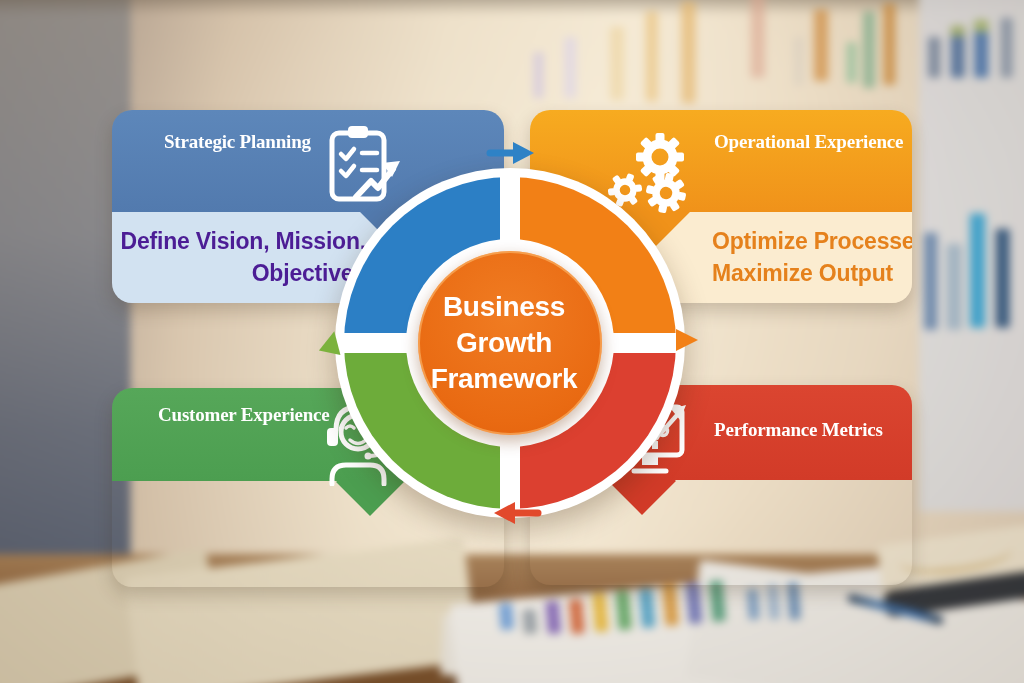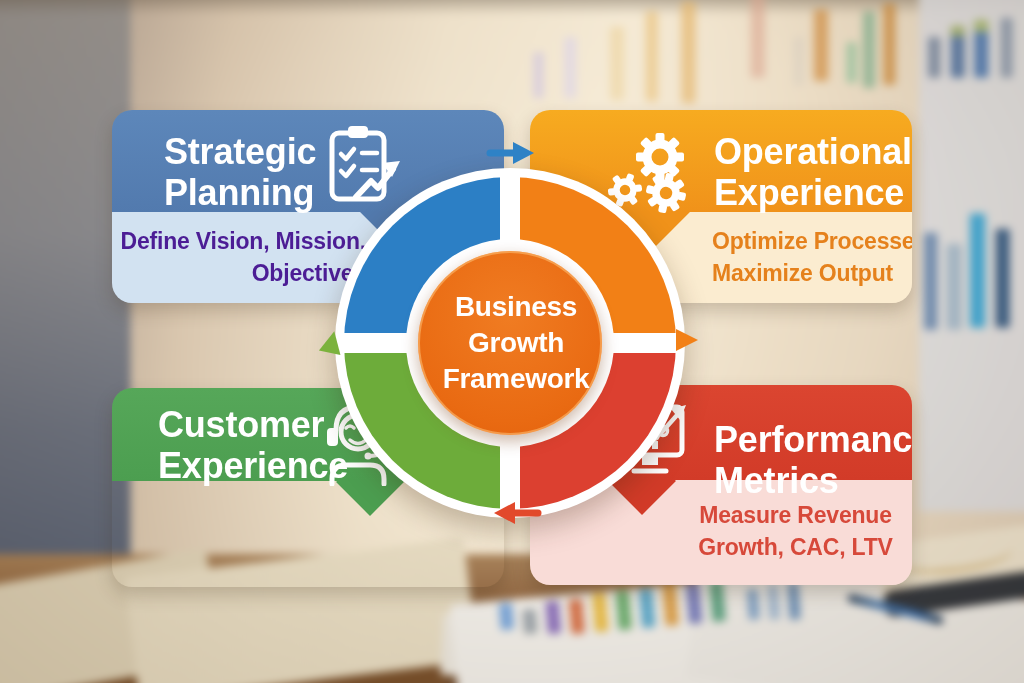--- a/index.html
+++ b/index.html
@@ -30,21 +30,21 @@
   .phone{position:absolute;left:888px;top:588px;width:152px;height:26px;background:#262b33;border-radius:10px;transform:rotate(-8deg);}
   .glasses{position:absolute;left:903px;top:548px;width:112px;height:28px;border-bottom:3px solid #c6a35e;border-radius:50%;transform:rotate(-7deg);}
   .warm-overlay{position:absolute;inset:0;
     background:radial-gradient(ellipse at 52% 40%,rgba(255,246,228,.28) 0%,rgba(255,240,215,.08) 45%,rgba(110,85,55,.16) 100%);}
 
   
   .card{position:absolute;border-radius:20px;overflow:hidden;z-index:2;
         box-shadow:0 8px 18px rgba(60,40,20,.22);}
   .card-header{position:absolute;left:0;top:0;width:100%;z-index:2;}
   .card-body{position:absolute;left:0;bottom:0;width:100%;z-index:0;}
-  .card-title{position:absolute;color:#fff;font-weight:700;font-size:36px;line-height:1.15;letter-spacing:-.2px;}
+  .card-title{position:absolute;color:#fff;font-weight:700;font-size:19px;line-height:1.15;letter-spacing:-.2px;font-family:Liberation Serif, serif;}
   .card-desc{position:absolute;font-weight:700;font-size:23px;line-height:32px;letter-spacing:-.2px;}
   .notch{position:absolute;width:48px;height:48px;transform:rotate(45deg);z-index:1;}
   .card-icon{position:absolute;z-index:3;}
 
   .card.tl{left:112px;top:110px;width:392px;height:193px;}
   .tl .card-header{height:102px;background:linear-gradient(180deg,#5d87ba,#527aae);}
   .tl .card-body{height:91px;background:#d2e2f1;}
   .tl .card-title{left:52px;top:21px;width:180px;}
   .tl .card-desc{left:4px;top:13px;width:250px;text-align:right;color:#4c1d95;}
   .tl .notch{left:258px;top:78px;background:#527aae;}
@@ -79,21 +79,21 @@
   .ring-white{position:absolute;inset:0;border-radius:50%;background:#fff;
     box-shadow:0 12px 28px rgba(60,35,10,.28);}
   .ring-quads{position:absolute;inset:9px;border-radius:50%;overflow:hidden;background:#fff;
     display:grid;grid-template-columns:1fr 1fr;grid-template-rows:1fr 1fr;gap:20px;}
   .q-blue{background:#2c7fc5;} .q-orange{background:#f28016;}
   .q-green{background:#6dac3a;} .q-red{background:#dc4030;}
   .ring-hole{position:absolute;inset:71px;border-radius:50%;background:#fff;}
   .center-circle{position:absolute;inset:83px;border-radius:50%;
     background:radial-gradient(circle at 50% 35%,#f07c22 0%,#e96a12 70%,#e2600c 100%);
     box-shadow:inset 0 0 0 2px rgba(255,195,120,.55),0 6px 16px rgba(110,45,0,.35);
-    display:flex;align-items:center;justify-content:flex-end;}
+    display:flex;align-items:center;justify-content:flex-start;}
   .center-label{width:172px;text-align:center;color:#fff;font-weight:700;font-size:28px;line-height:1.28;letter-spacing:-.3px;}
 
   .flow-arrow{position:absolute;z-index:4;}
   .fa-top{left:486px;top:140px;}
   .fa-right{left:675px;top:328px;}
   .fa-bottom{left:494px;top:500px;}
   .fa-left{left:320px;top:330px;transform:rotate(12deg);}
 </style>
 </head>
 <body>
@@ -246,23 +246,20 @@
         <path d="M48 34 q4 -4 8 0" stroke-width="3.5"></path>
         <path d="M36 46 q8 7 16 0" stroke-width="3.5"></path>
       </g>
       <rect x="13" y="34" width="11" height="18" rx="4" fill="#fff"></rect>
       <rect x="64" y="34" width="11" height="18" rx="4" fill="#fff"></rect>
       <circle cx="54" cy="62" r="3.5" fill="#fff"></circle>
     </svg>
   </div>
 
   <div class="card br">
-    <div class="card-body">
-      <div class="card-desc">Measure Revenue Growth, CAC, LTV</div>
-    </div>
     <div class="notch"></div>
     <div class="card-header">
       <div class="card-title">Performance Metrics</div>
     </div>
     <svg class="card-icon" width="92" height="86" viewBox="0 0 92 86">
       <g fill="none" stroke="#fff" stroke-width="5" stroke-linecap="round" stroke-linejoin="round">
         <rect x="8" y="12" width="66" height="48" rx="5"></rect>
         <line x1="26" y1="76" x2="58" y2="76"></line>
         <path d="M16 48 L30 32 L44 41 L54 37 L70 19" stroke-width="4.5"></path>
         <circle cx="30" cy="32" r="6" stroke-width="4"></circle>

